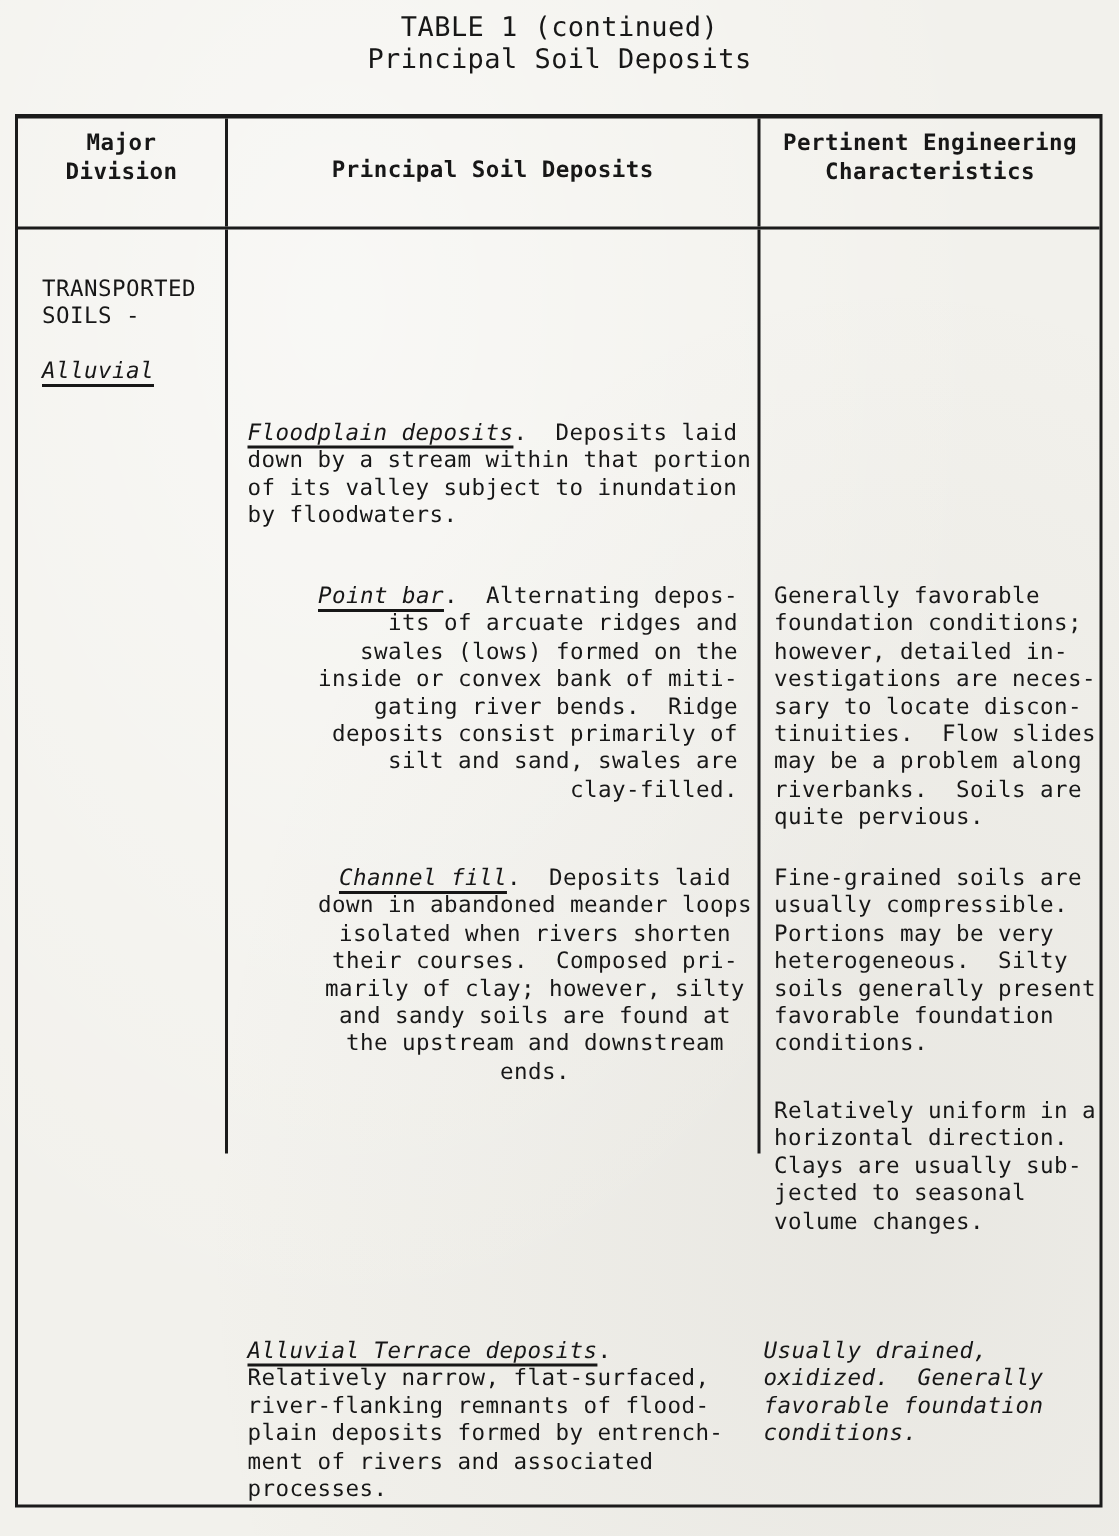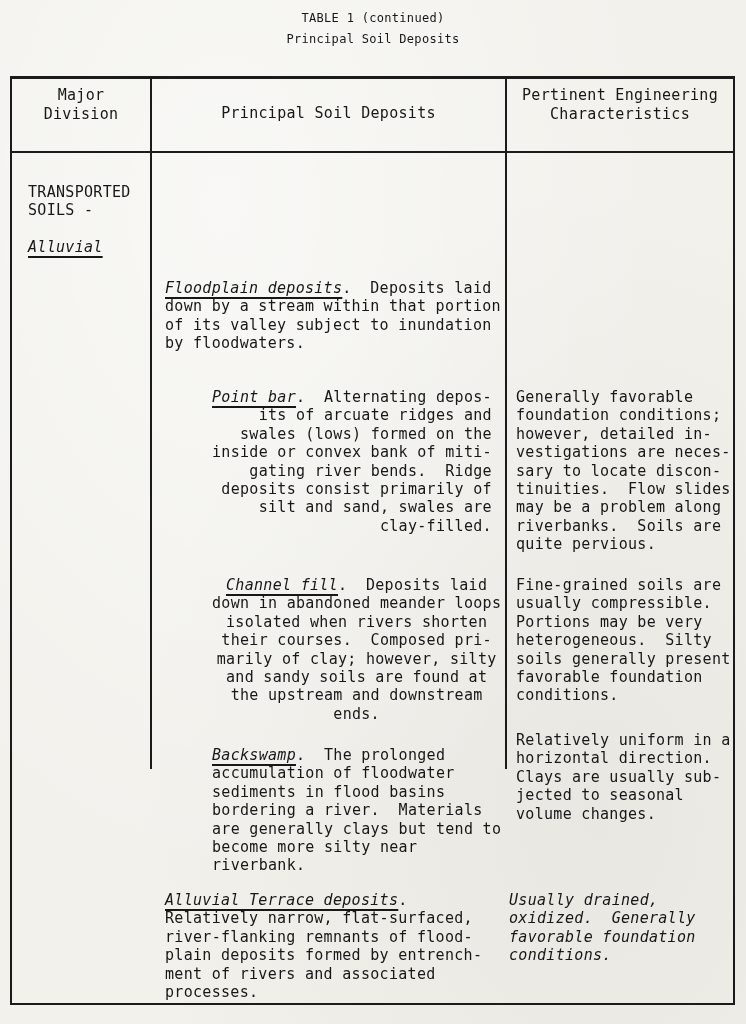--- a/index.html
+++ b/index.html
@@ -18,21 +18,21 @@
       #f2f1ec;
     color: #171717;
     overflow: hidden;
   }
   .doc-title {
     position: absolute;
     top: 8px;
     left: 0;
     width: 100%;
     text-align: center;
-    font-size: 12px;
+    font-size: 18px;
     line-height: 21px;
     letter-spacing: 0.3px;
     white-space: pre;
   }
   .soil-table {
     position: absolute;
     left: 10px;
     top: 76px;
     width: 725px;
     height: 929px;
@@ -50,20 +50,21 @@
   }
   .tbody { height: 616px; }
   .cell { position: relative; height: 100%; }
   .cell.v-border { border-right: 2px solid #1b1b1b; }
   .hcell {
     text-align: center;
     font-size: 15px;
     line-height: 18.5px;
     letter-spacing: 0.3px;
     white-space: pre;
+    font-weight: bold;
   }
   .hcell.two-line { padding-top: 7px; }
   .hcell.one-line { padding-top: 25px; }
   .para {
     position: absolute;
     font-size: 15px;
     line-height: 18.4px;
     letter-spacing: 0.3px;
     white-space: pre;
   }
@@ -129,27 +130,20 @@
 silt and sand, swales are
 clay-filled.</span></div>
         <div class="para p-channelfill"><span class="u-term">Channel fill</span><span>.  Deposits laid
 down in abandoned meander loops
 isolated when rivers shorten
 their courses.  Composed pri-
 marily of clay; however, silty
 and sandy soils are found at
 the upstream and downstream
 ends.</span></div>
-        <div class="para p-backswamp"><span class="u-term">Backswamp</span><span>.  The prolonged
-accumulation of floodwater
-sediments in flood basins
-bordering a river.  Materials
-are generally clays but tend to
-become more silty near
-riverbank.</span></div>
         <div class="para p-terrace"><span class="u-term">Alluvial Terrace deposits</span><span>.
 Relatively narrow, flat-surfaced,
 river-flanking remnants of flood-
 plain deposits formed by entrench-
 ment of rivers and associated
 processes.</span></div>
       </div>
 
       <div class="cell">
         <div class="para p-char-pointbar">Generally favorable

